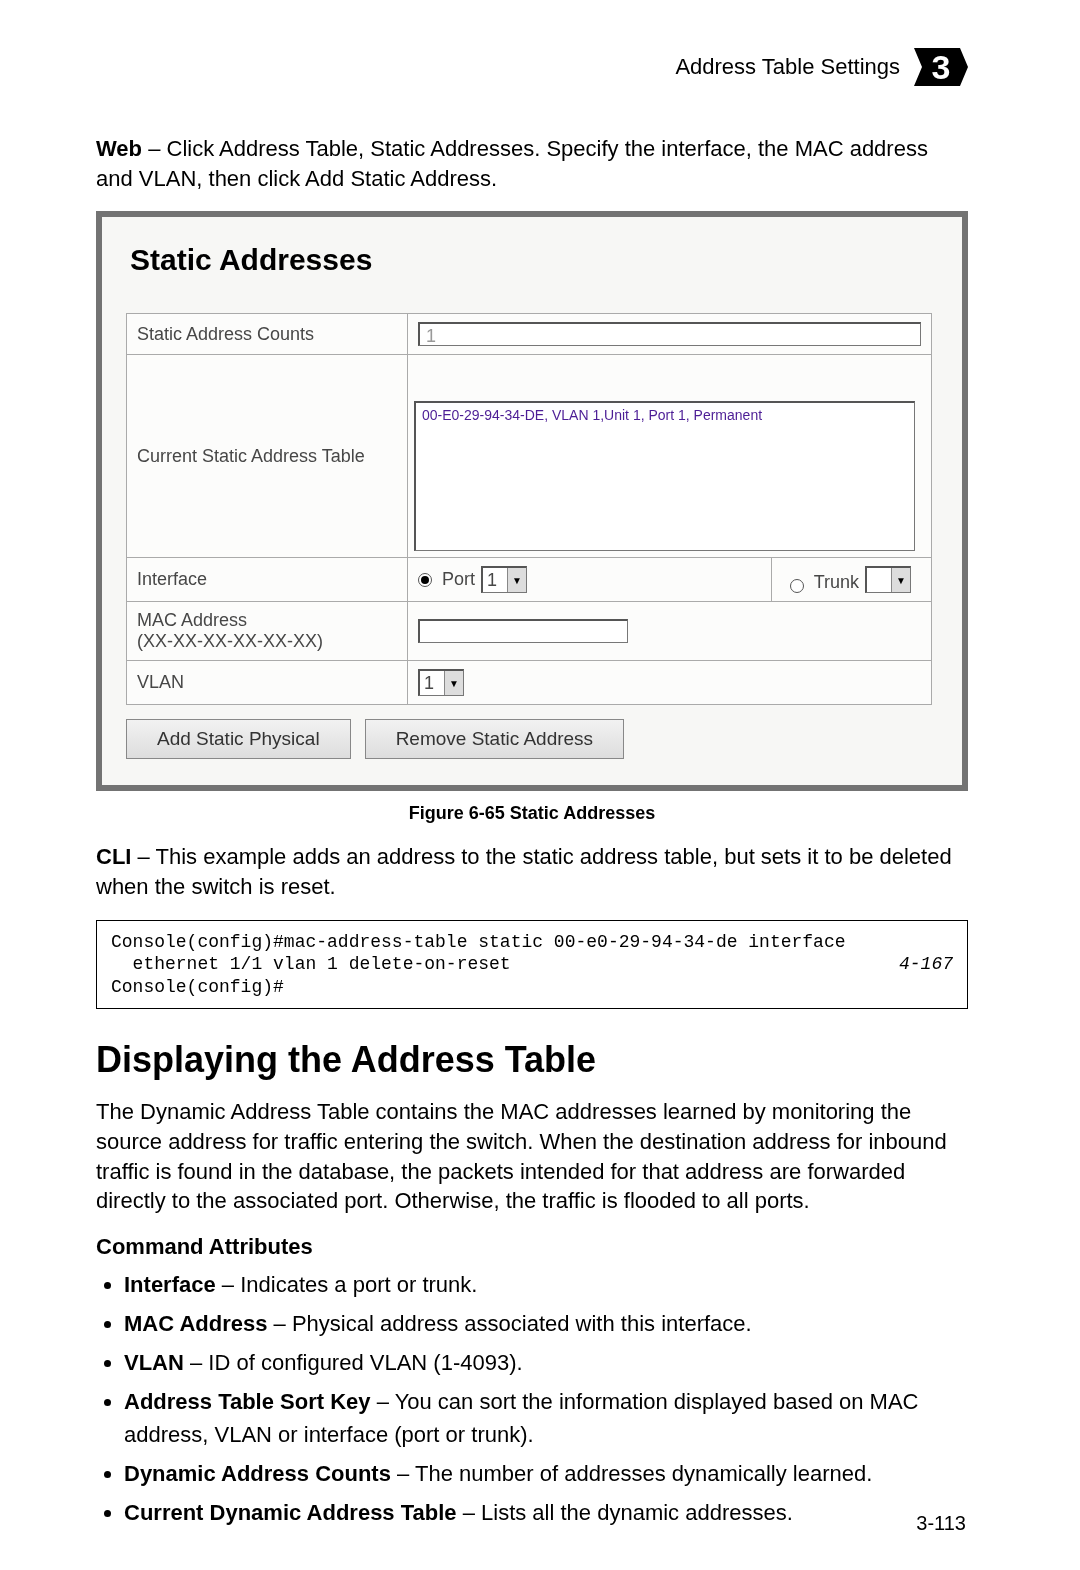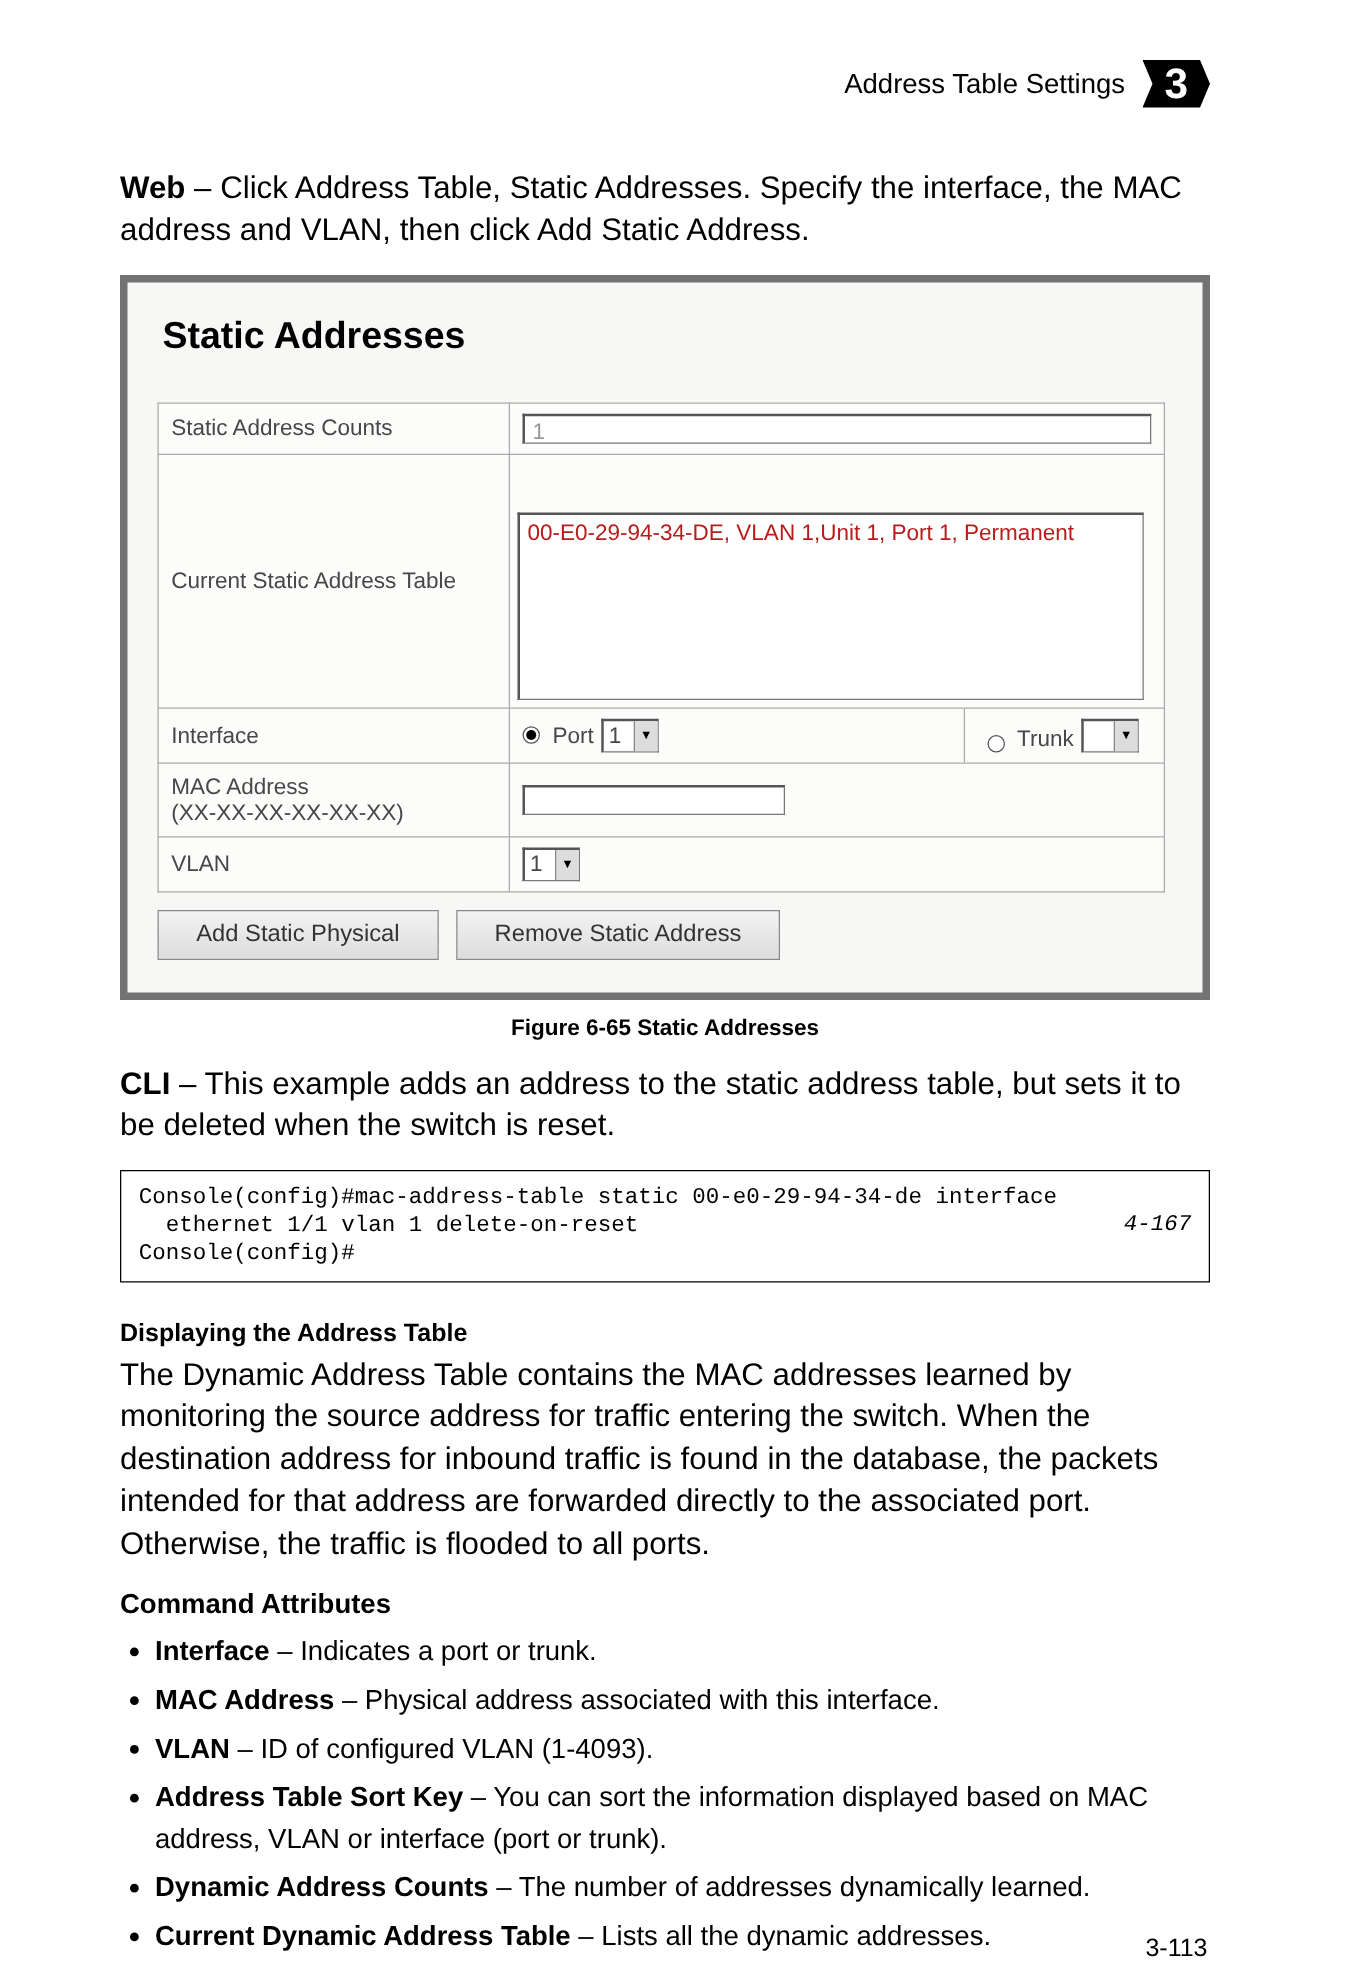--- a/index.html
+++ b/index.html
@@ -40,21 +40,21 @@
       left: 0;
     }
     .chapter-badge span {
       position: relative;
       color: #fff;
       font-weight: 900;
       font-size: 34px;
       font-family: "Arial Black", Arial, sans-serif;
     }
     .body-text {
-      font-size: 25px;
+      font-size: 22px;
       line-height: 1.35;
       margin: 0 0 18px 0;
     }
     .bold {
       font-weight: bold;
     }
     .figure {
       border: 6px solid #737373;
       margin: 10px 0 12px 0;
       background: #f7f7f5;
@@ -153,22 +153,22 @@
       background: #fff;
       border: 1px solid #777;
       border-top: 2px solid #555;
       border-left: 2px solid #555;
       display: block;
       width: 98%;
       height: 150px;
       padding: 4px 6px;
       box-sizing: border-box;
       font-family: Arial, sans-serif;
-      font-size: 18px;
-      color: #b91c1c;
+      font-size: 14px;
+      color: #4c1d95;
       overflow: hidden;
       margin-top: 40px;
     }
     .ui-button {
       background: linear-gradient(#f2f2f2, #ddd);
       border: 1px solid #888;
       padding: 8px 30px;
       font-family: Arial, sans-serif;
       font-size: 19px;
       color: #333;
@@ -198,23 +198,23 @@
       position: relative;
     }
     .codeblock .ref {
       font-style: italic;
       position: absolute;
       right: 14px;
       top: 32px;
     }
     h2.section {
       font-family: Arial, Helvetica, sans-serif;
-      font-size: 20px;
+      font-size: 36px;
       font-weight: bold;
-      margin: 14px 0 5px 0;
+      margin: 14px 0 16px 0;
     }
     h3.subhead {
       font-size: 22px;
       font-weight: bold;
       margin: 18px 0 8px 0;
     }
     ul.attr-list {
       margin: 0 0 0 6px;
       padding-left: 22px;
       font-size: 22px;

